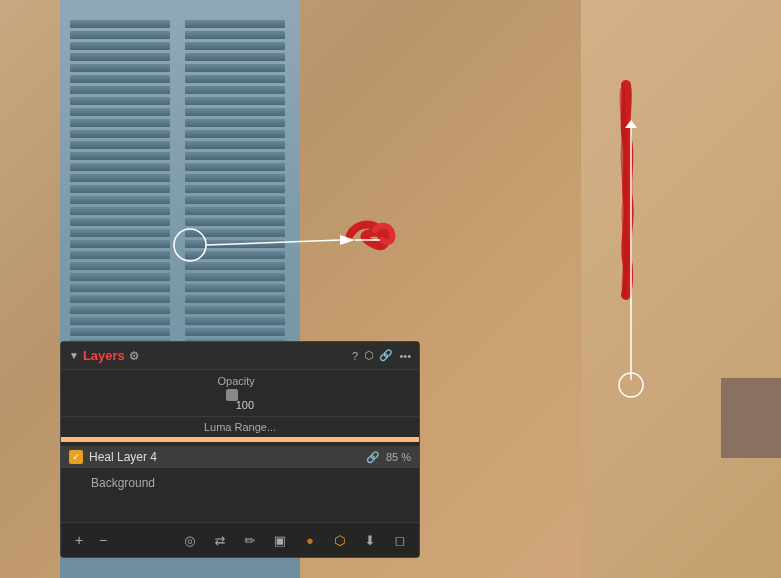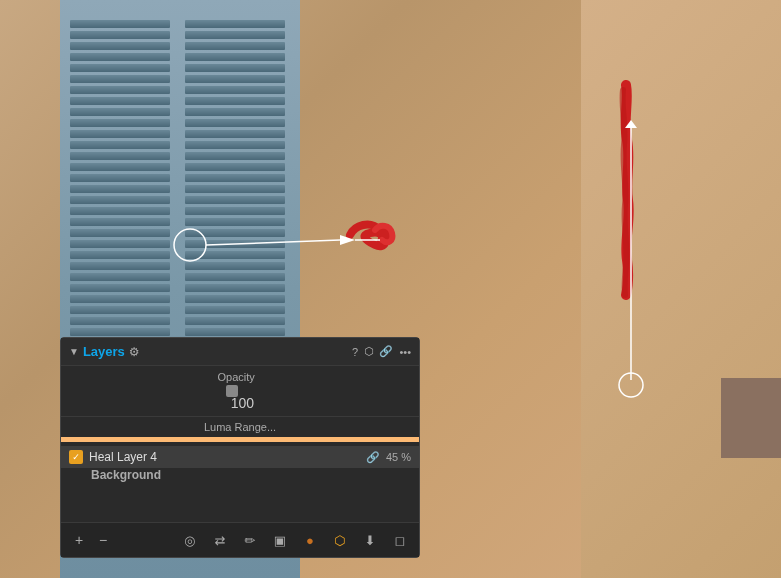--- a/index.html
+++ b/index.html
@@ -123,21 +123,21 @@
     }
 
     .collapse-btn {
       color: #aaa;
       cursor: pointer;
       font-size: 10px;
     }
 
     .panel-title {
       font-weight: bold;
-      color: #0ea5e9;
+      color: #ef4444;
       font-size: 13px;
     }
 
     .settings-icon {
       color: #aaa;
       font-size: 12px;
       cursor: pointer;
     }
 
     .header-icon {
@@ -177,21 +177,21 @@
       width: 12px;
       height: 12px;
       background: #888;
       border-radius: 2px;
     }
 
     .opacity-value {
       color: #ccc;
       min-width: 28px;
       text-align: right;
-      font-size: 14px;
+      font-size: 11px;
     }
 
     
     .luma-row {
       display: flex;
       align-items: center;
       justify-content: center;
       padding: 4px 8px;
       border-bottom: 5px solid #fdba74;
       color: #aaa;
@@ -242,23 +242,22 @@
     }
 
     .layer-opacity {
       color: #aaa;
       font-size: 11px;
     }
 
     .layer-bg {
       display: flex;
       align-items: center;
-      padding: 0 8px 4px 30px;
+      padding: 8px 8px 4px 30px;
       gap: 6px;
-      font-weight: bold;
     }
 
     .layer-bg-name {
       color: #aaa;
       font-size: 12px;
     }
 
     
     .panel-footer {
       display: flex;
@@ -484,21 +483,21 @@
   <div class="luma-row">
     <span>Luma Range...</span>
   </div>
 
   <div class="layers-list">
 
     <div class="layer-item active">
       <div class="layer-checkbox">✓</div>
       <span class="layer-name">Heal Layer 4</span>
       <span class="layer-link-icon">🔗</span>
-      <span class="layer-opacity">45 %</span>
+      <span class="layer-opacity">85 %</span>
     </div>
 
     <div class="layer-bg">
       <span class="layer-bg-name">Background</span>
     </div>
 
   </div>
 
   <div class="panel-footer">
     <div class="footer-left">

